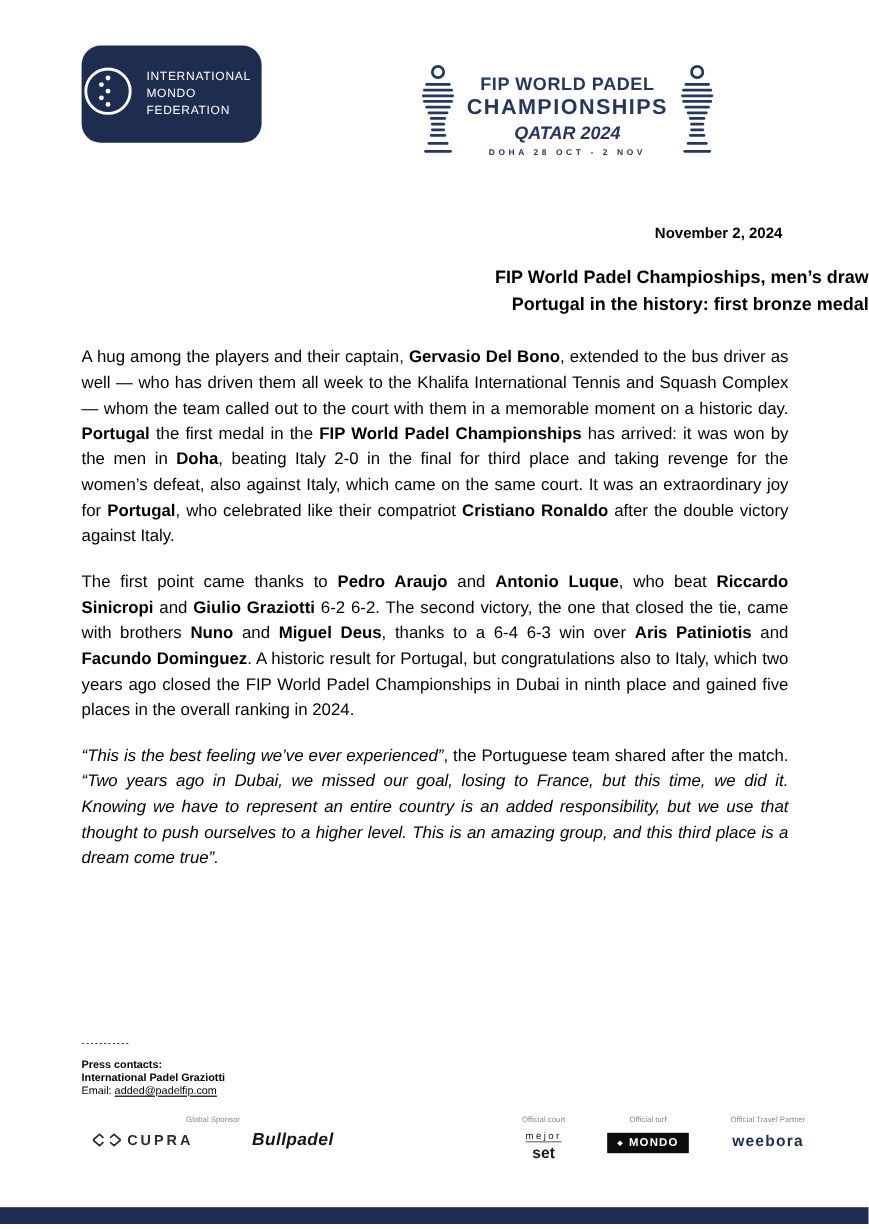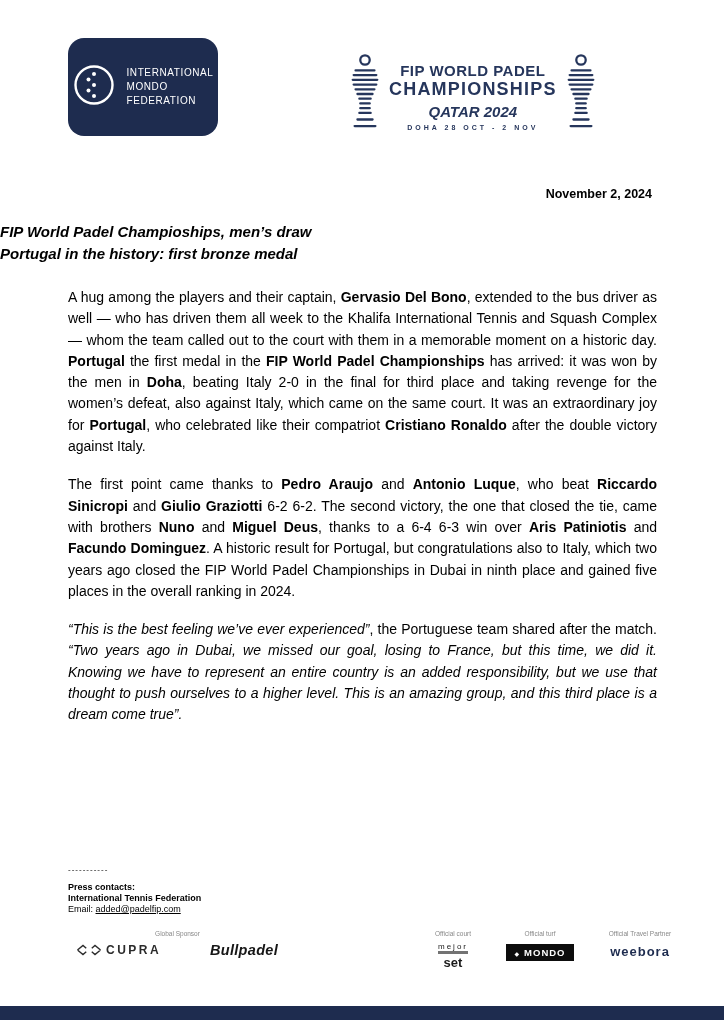--- a/index.html
+++ b/index.html
@@ -5,38 +5,38 @@
   * { box-sizing: border-box; }
   html, body { margin:0; padding:0; background:#ffffff; }
   .page {
     position:relative; width:724px; height:1024px; background:#ffffff;
     font-family:"Liberation Sans","DejaVu Sans",sans-serif; color:#000;
     overflow:hidden; margin:0 auto;
   }
 
   
   .ipf-logo {
-    position:absolute; left:68px; top:38px; width:150px; height:98px;
+    position:absolute; left:68px; top:38px; width:150px; height:81px;
     background:#1e2c4f; border-radius:16px;
-    display:flex; align-items:center; justify-content:center; gap:10px;
+    display:flex; align-items:center; justify-content:flex-start; gap:10px;
   }
   .ipf-text { display:flex; flex-direction:column; color:#fff; font-size:10px; letter-spacing:.6px; line-height:14px; }
 
   
   .champ-logo { position:absolute; left:348px; top:52px; display:flex; align-items:center; gap:7px; color:#26365c;justify-content:space-between; }
   .champ-text { text-align:center; min-width:148px; }
   .champ-line1 { font-size:15px; font-weight:bold; letter-spacing:.5px; }
   .champ-line2 { font-size:18px; font-weight:bold; letter-spacing:1.2px; }
   .champ-line3 { font-size:15px; font-weight:bold; font-style:italic; margin-top:3px; }
   .champ-line4 { font-size:7px; font-weight:bold; letter-spacing:3px; margin-top:4px; }
   .trophy.flipped svg { transform:scaleX(-1); }
 
   
   .date-line { position:absolute; top:187px; right:72px; font-size:12.5px; font-weight:bold; }
-  .doc-title { position:absolute; top:221px; left:0; width:100%; text-align:left; font-size:15px; font-weight:bold; line-height:22px;font-style:italic; }
+  .doc-title { position:absolute; top:221px; left:0; width:100%; text-align:right; font-size:15px; font-weight:bold; line-height:22px; }
 
   
   .body-text { position:absolute; top:287px; left:68px; width:589px; font-size:14px; line-height:21.3px; text-align:justify; }
   .body-text p { margin:0 0 17px 0; }
 
   
   .press-block { position:absolute; top:864px; left:68px; font-size:9px; line-height:11px; }
   .press-divider { font-size:8px; letter-spacing:1px; margin-bottom:7px; }
   .press-bold { font-weight:bold; }
   .press-email a { color:#000; text-decoration:underline; }
@@ -47,21 +47,21 @@
   .sp-left   { left:75px;  width:205px; }
   .sp-court  { left:408px; width:90px;  }
   .sp-turf   { left:500px; width:80px;  }
   .sp-travel { left:588px; width:104px; }
   .sponsor-label { font-size:6.5px; color:#888; margin-bottom:5px; }
   .sp-row { display:flex; justify-content:space-between; align-items:center; padding:0 2px; }
   .cupra { display:inline-flex; align-items:center; gap:5px; font-weight:bold; letter-spacing:2.5px; font-size:12px; color:#2b2b2b; }
   .bullpadel { font-style:italic; font-weight:bold; font-size:14.5px; color:#161616; letter-spacing:.3px; }
   .mejorset { display:inline-block; }
   .mejorset .mejor { font-size:8px; letter-spacing:2px; color:#1a1a1a; }
-  .mejorset .set { font-size:13px; font-weight:bold; color:#1a1a1a; border-top:3px solid #737373; padding-top:1px; }
+  .mejorset .set { font-size:13px; font-weight:bold; color:#1a1a1a; border-top:1px solid #737373; padding-top:1px; }
   .mondo { display:inline-block; background:#0d0d0d; color:#fff; font-weight:bold; font-size:9.5px; padding:3px 8px; letter-spacing:1px; }
   .mondo-diamond { font-size:6px; vertical-align:middle; margin-right:4px; }
   .weebora { font-size:13px; font-weight:bold; color:#1e2c4f; letter-spacing:1px; }
 
   
   .bottom-bar { position:absolute; left:0; bottom:4px; width:100%; height:14px; background:#1e2c4f; }
 </style>
 </head>
 <body>
 
@@ -141,21 +141,21 @@
 
   <div class="body-text">
     <p><span>A hug among the players and their captain, </span><span style="font-weight: bold;">Gervasio Del Bono</span><span>, extended to the bus driver as well — who has driven them all week to the Khalifa International Tennis and Squash Complex — whom the team called out to the court with them in a memorable moment on a historic day. </span><span style="font-weight: bold;">Portugal</span><span> the first medal in the </span><span style="font-weight: bold;">FIP World Padel Championships</span><span> has arrived: it was won by the men in </span><span style="font-weight: bold;">Doha</span><span>, beating Italy 2-0 in the final for third place and taking revenge for the women’s defeat, also against Italy, which came on the same court. It was an extraordinary joy for </span><span style="font-weight: bold;">Portugal</span><span>, who celebrated like their compatriot </span><span style="font-weight: bold;">Cristiano Ronaldo</span><span> after the double victory against Italy.</span></p>
     <p><span>The first point came thanks to </span><span style="font-weight: bold;">Pedro Araujo</span><span> and </span><span style="font-weight: bold;">Antonio Luque</span><span>, who beat </span><span style="font-weight: bold;">Riccardo Sinicropi</span><span> and </span><span style="font-weight: bold;">Giulio Graziotti</span><span> 6-2 6-2. The second victory, the one that closed the tie, came with brothers </span><span style="font-weight: bold;">Nuno</span><span> and </span><span style="font-weight: bold;">Miguel Deus</span><span>, thanks to a 6-4 6-3 win over </span><span style="font-weight: bold;">Aris Patiniotis</span><span> and </span><span style="font-weight: bold;">Facundo Dominguez</span><span>. A historic result for Portugal, but congratulations also to Italy, which two years ago closed the FIP World Padel Championships in Dubai in ninth place and gained five places in the overall ranking in 2024.</span></p>
     <p><span style="font-style: italic;">“This is the best feeling we’ve ever experienced”</span><span>, the Portuguese team shared after the match. </span><span style="font-style: italic;">“Two years ago in Dubai, we missed our goal, losing to France, but this time, we did it. Knowing we have to represent an entire country is an added responsibility, but we use that thought to push ourselves to a higher level. This is an amazing group, and this third place is a dream come true”.</span></p>
   </div>
 
   <div class="press-block">
     <div class="press-divider">-----------</div>
     <div class="press-bold">Press contacts:</div>
-    <div class="press-bold">International Tennis Federation</div>
+    <div class="press-bold">International Padel Graziotti</div>
     <div class="press-email">
       <span>Email: </span><a href="#">added@padelfip.com</a>
     </div>
   </div>
 
   <div class="sponsors">
     <div class="sp-group sp-left">
       <div class="sponsor-label">Global Sponsor</div>
       <div class="sp-row">
         <span class="cupra">

